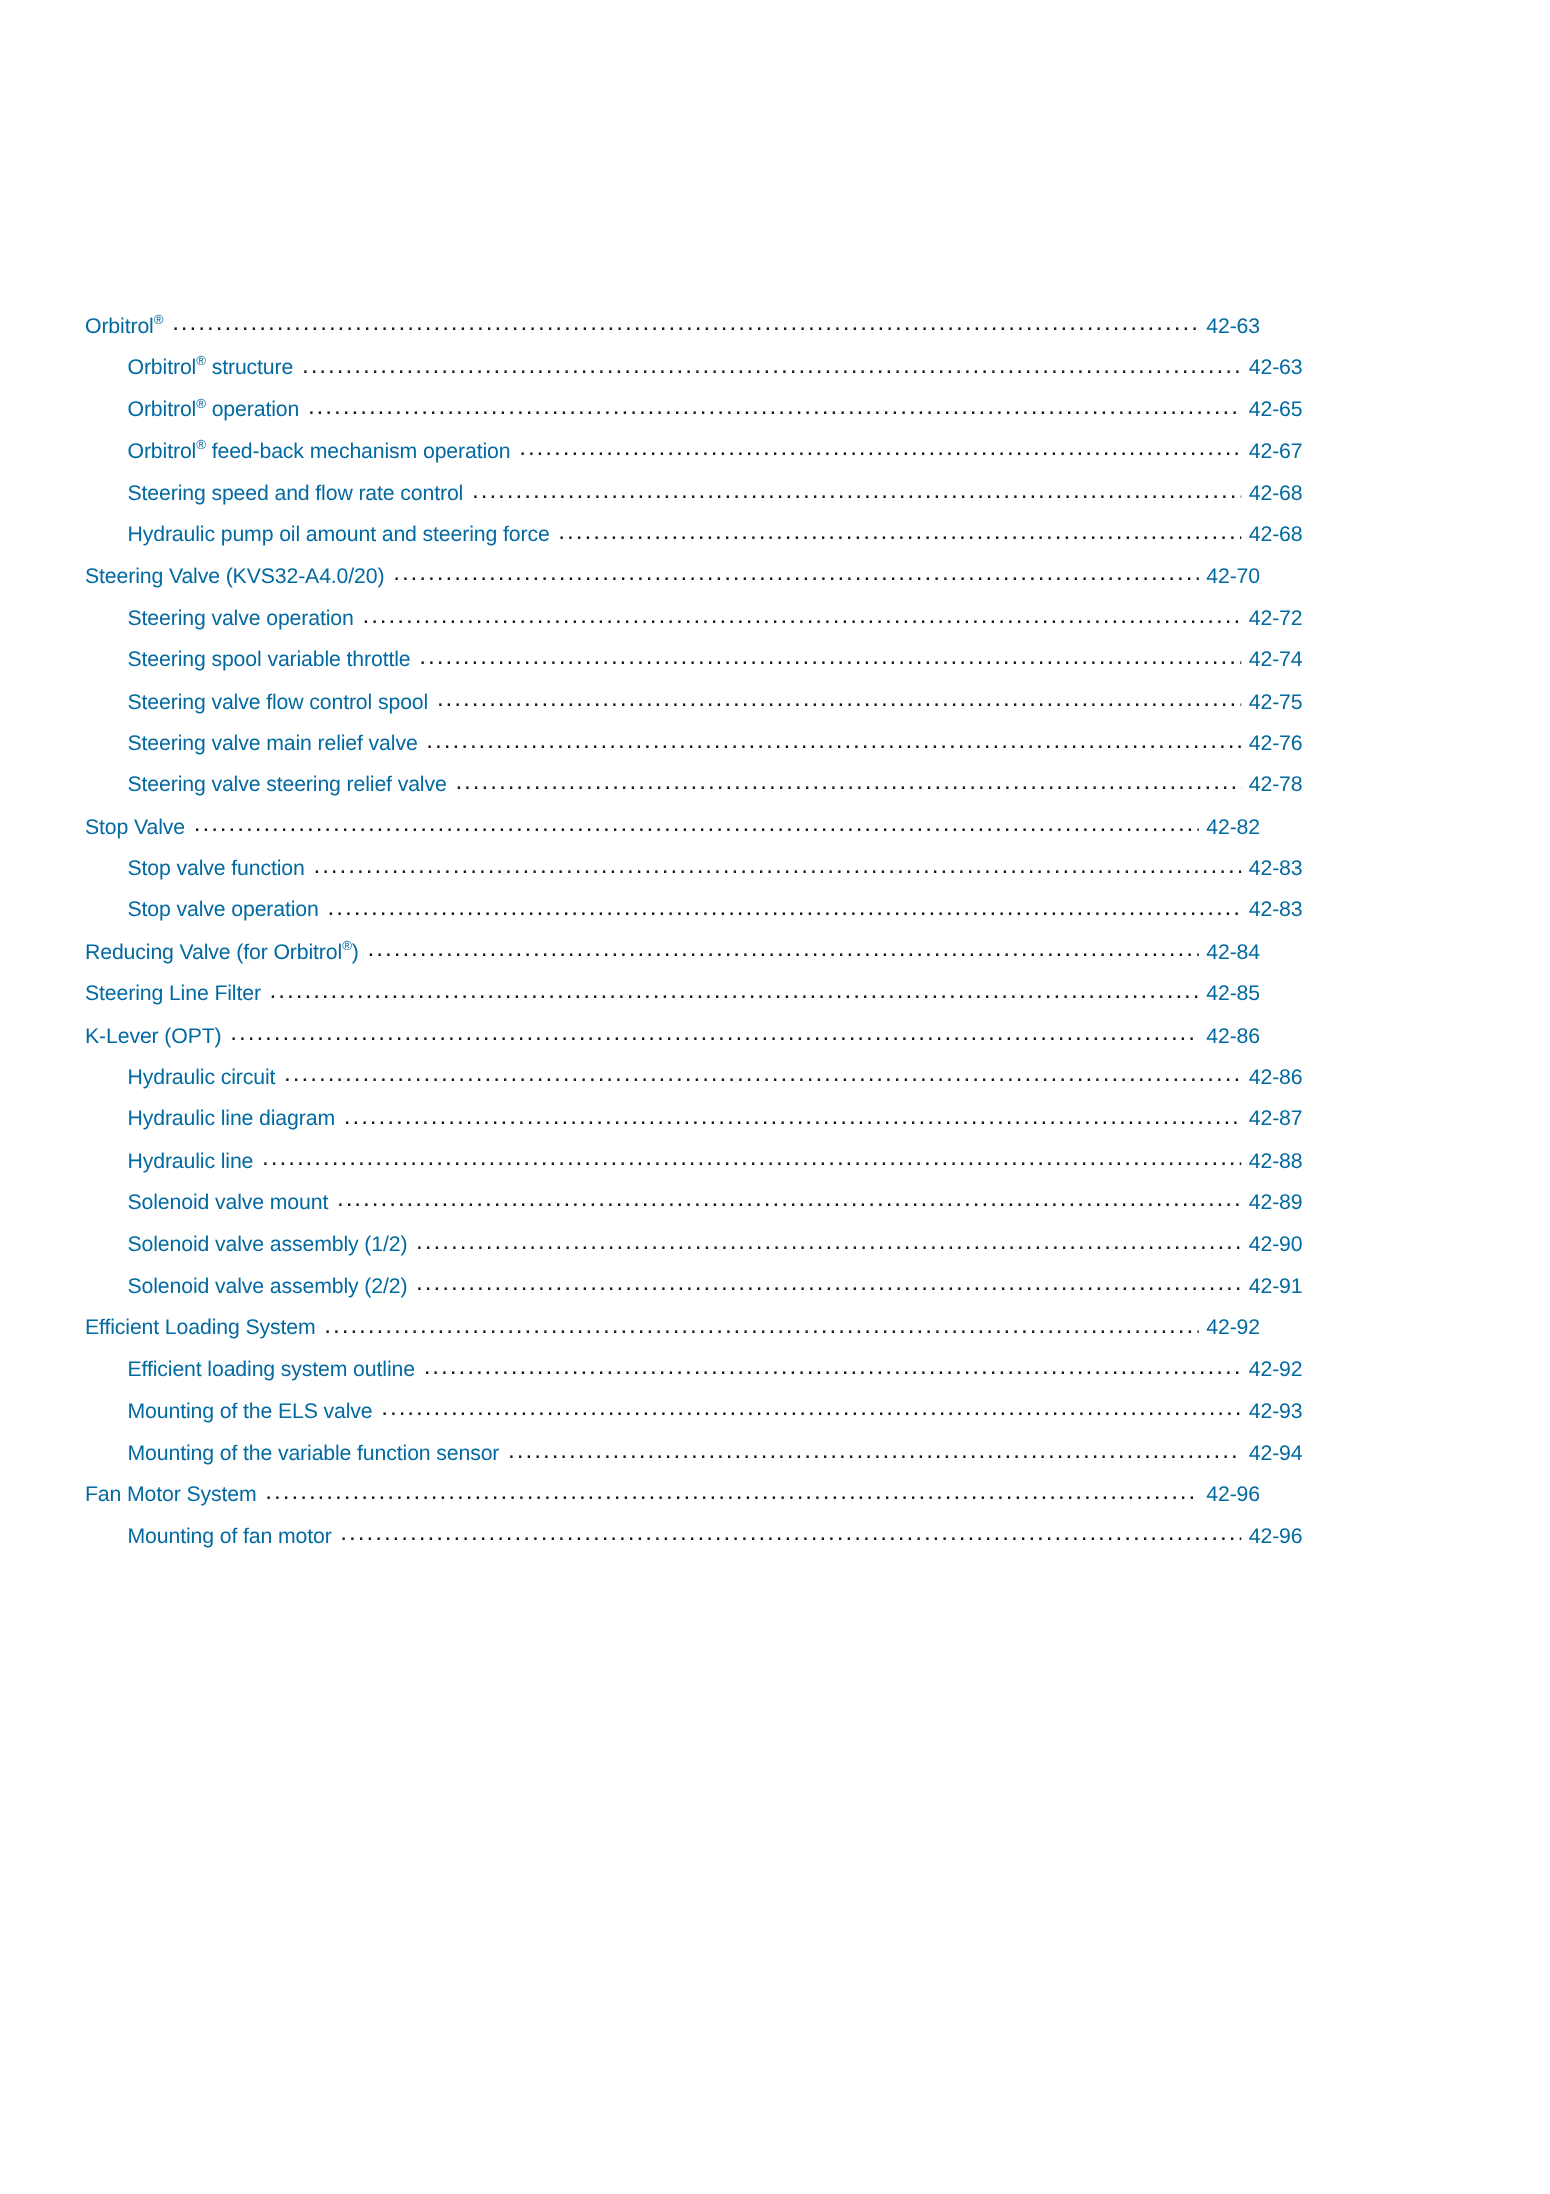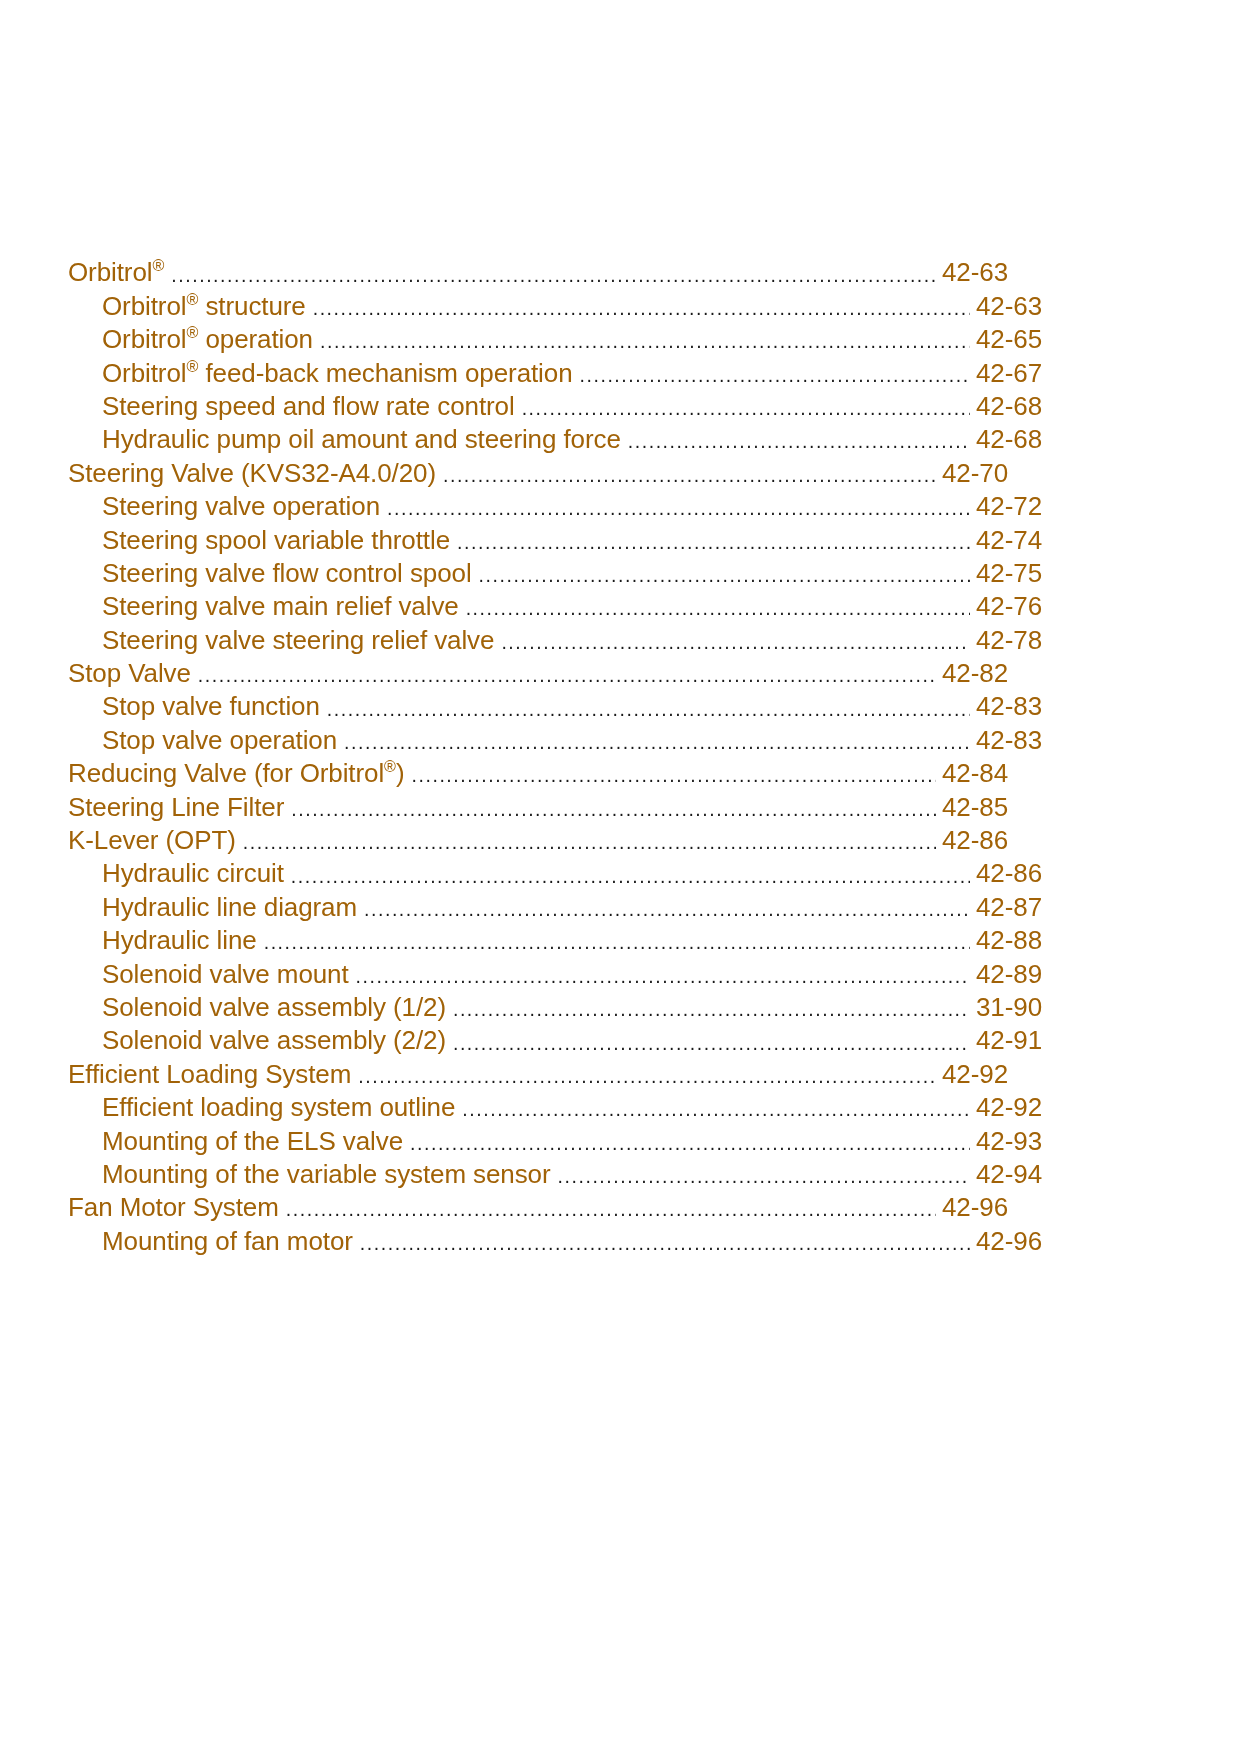--- a/index.html
+++ b/index.html
@@ -21,26 +21,26 @@
     overflow: hidden;
   }
   .toc {
     position: absolute;
     left: 68px;
     top: 252px;
     width: 940px;
   }
   .toc-entry {
     display: flex;
-    align-items: flex-end;
+    align-items: flex-start;
     width: 100%;
-    font-size: 26px;
+    font-size: 17px;
     line-height: 1;
     height: 33.4px;
-    color: #a16207;
+    color: #0369a1;
     white-space: nowrap;
   }
   .toc-entry.level-1 {
     padding-left: 0px;
   }
   .toc-entry.level-2 {
     padding-left: 34px;
   }
   .entry-title {
     flex: 0 0 auto;
@@ -213,21 +213,21 @@
       <div class="toc-entry level-2">
         <span class="entry-title">Solenoid valve mount</span>
         <span class="entry-gap"></span>
         <span class="entry-leader"></span>
         <span class="entry-page">42-89</span>
       </div>
       <div class="toc-entry level-2">
         <span class="entry-title">Solenoid valve assembly (1/2)</span>
         <span class="entry-gap"></span>
         <span class="entry-leader"></span>
-        <span class="entry-page">31-90</span>
+        <span class="entry-page">42-90</span>
       </div>
       <div class="toc-entry level-2">
         <span class="entry-title">Solenoid valve assembly (2/2)</span>
         <span class="entry-gap"></span>
         <span class="entry-leader"></span>
         <span class="entry-page">42-91</span>
       </div>
       <div class="toc-entry level-1">
         <span class="entry-title">Efficient Loading System</span>
         <span class="entry-gap"></span>
@@ -240,21 +240,21 @@
         <span class="entry-leader"></span>
         <span class="entry-page">42-92</span>
       </div>
       <div class="toc-entry level-2">
         <span class="entry-title">Mounting of the ELS valve</span>
         <span class="entry-gap"></span>
         <span class="entry-leader"></span>
         <span class="entry-page">42-93</span>
       </div>
       <div class="toc-entry level-2">
-        <span class="entry-title">Mounting of the variable system sensor</span>
+        <span class="entry-title">Mounting of the variable function sensor</span>
         <span class="entry-gap"></span>
         <span class="entry-leader"></span>
         <span class="entry-page">42-94</span>
       </div>
       <div class="toc-entry level-1">
         <span class="entry-title">Fan Motor System</span>
         <span class="entry-gap"></span>
         <span class="entry-leader"></span>
         <span class="entry-page">42-96</span>
       </div>

